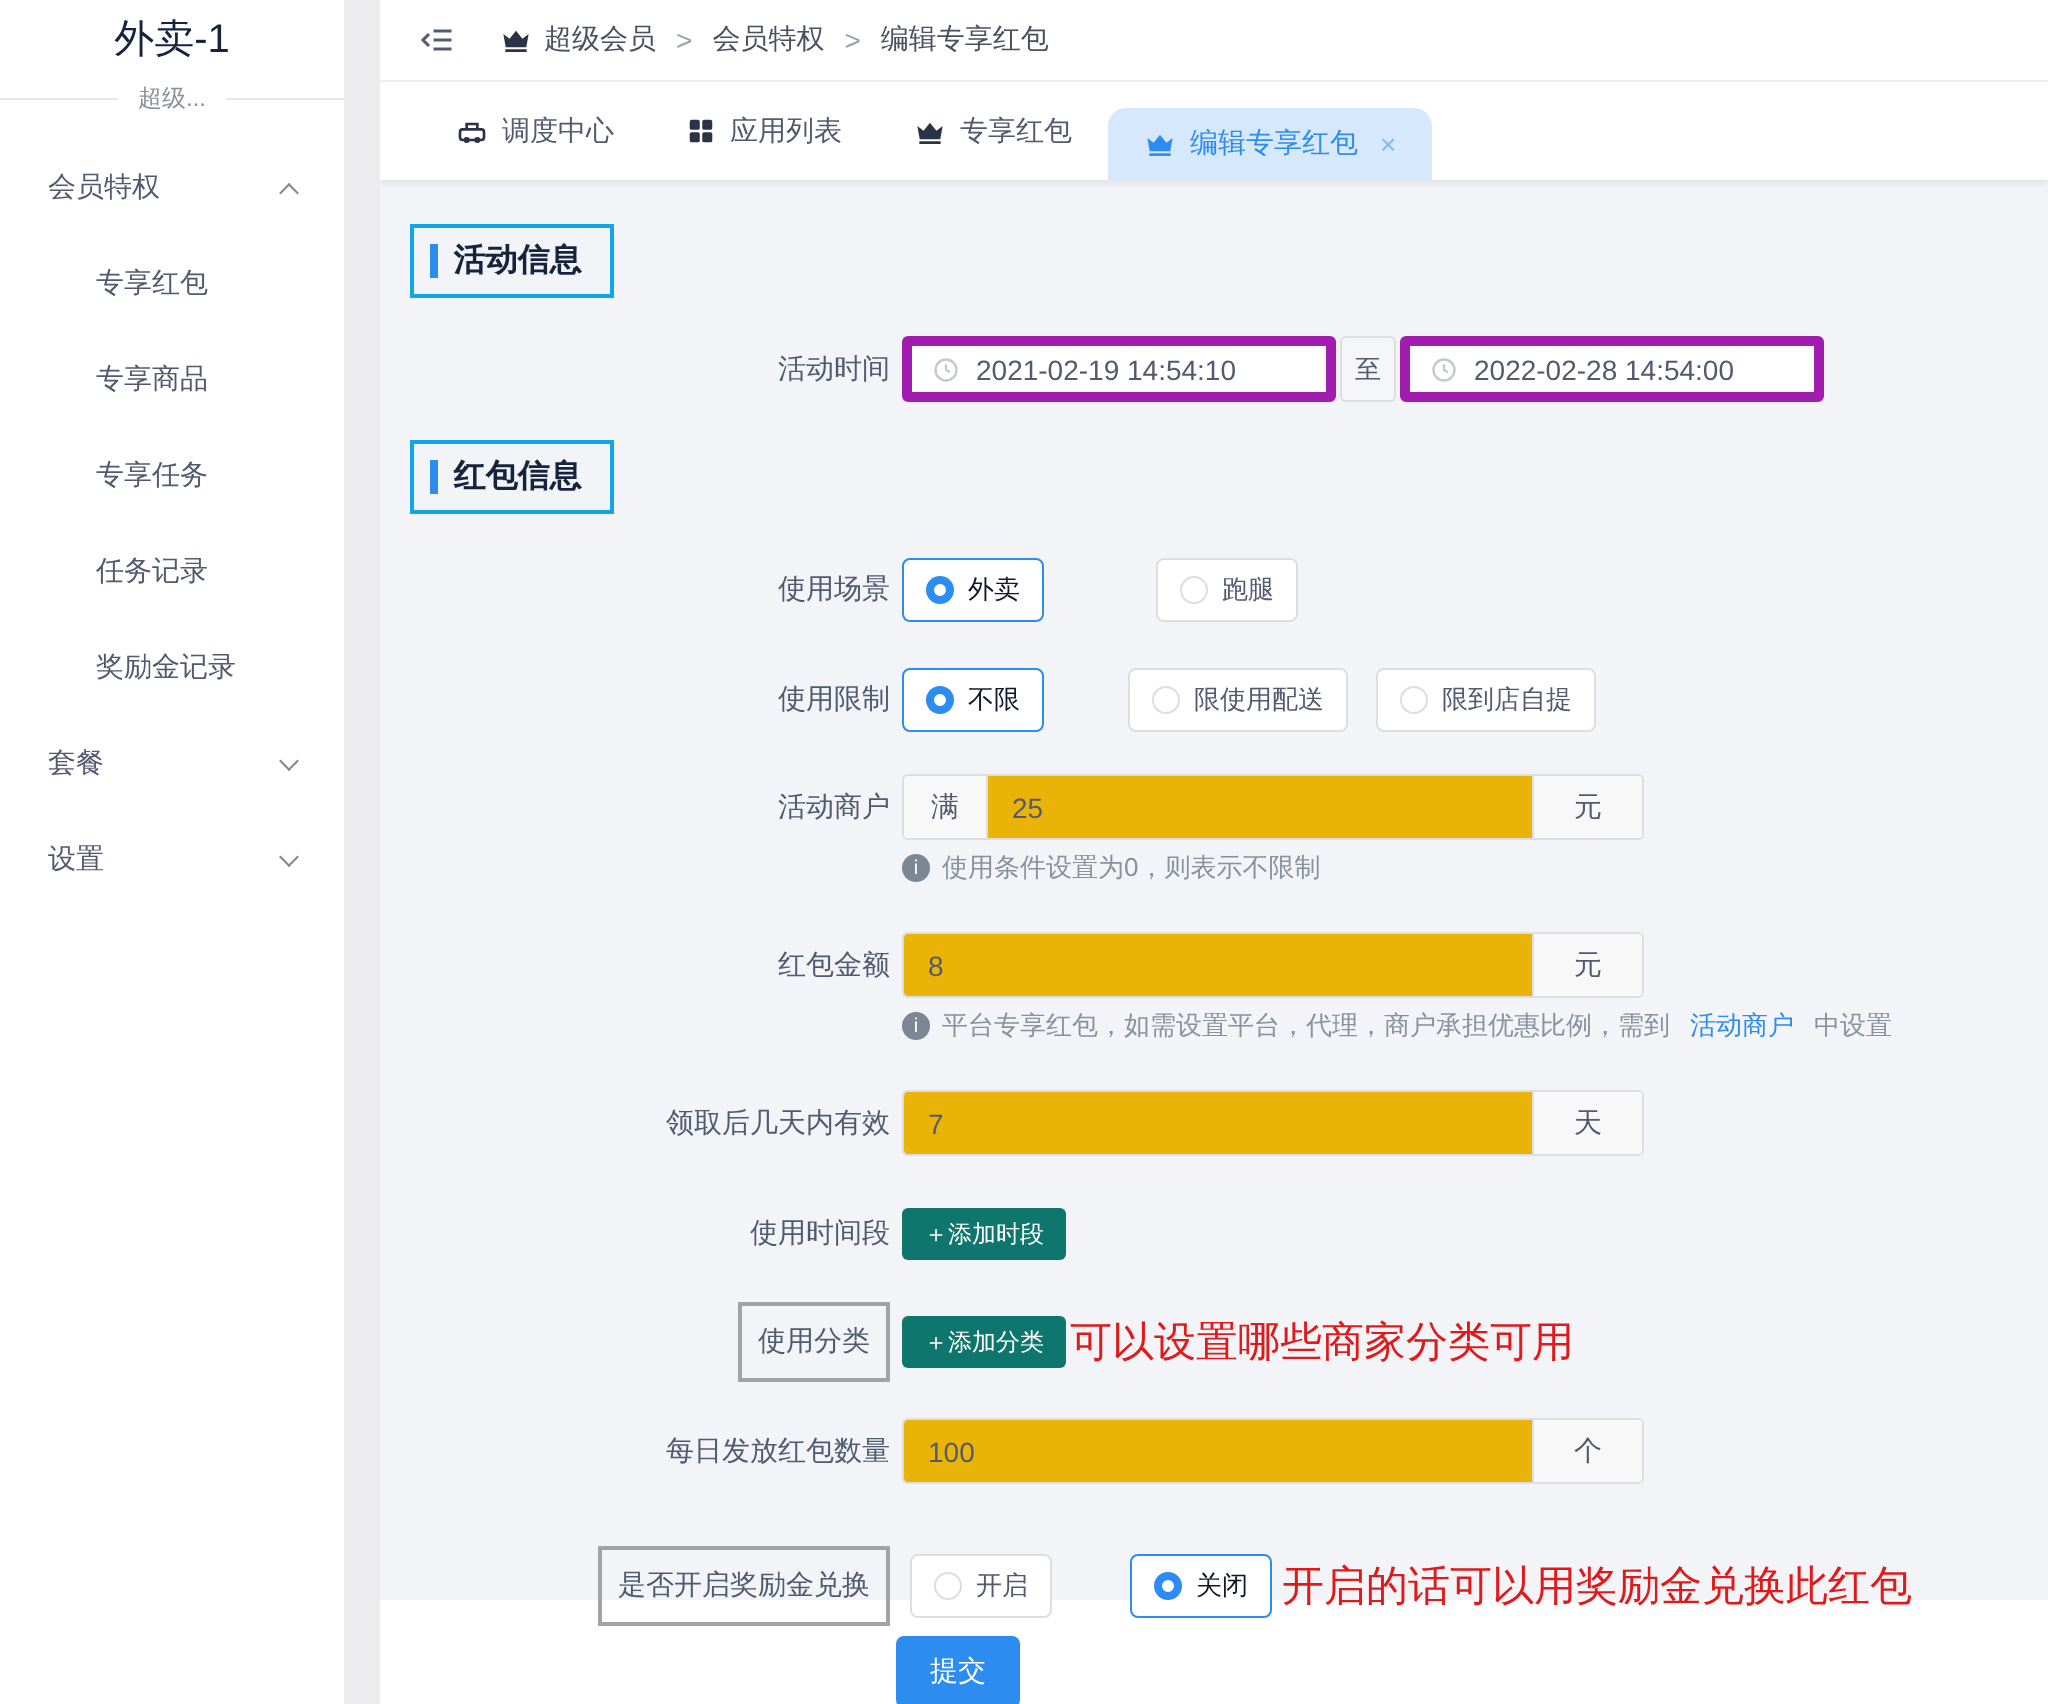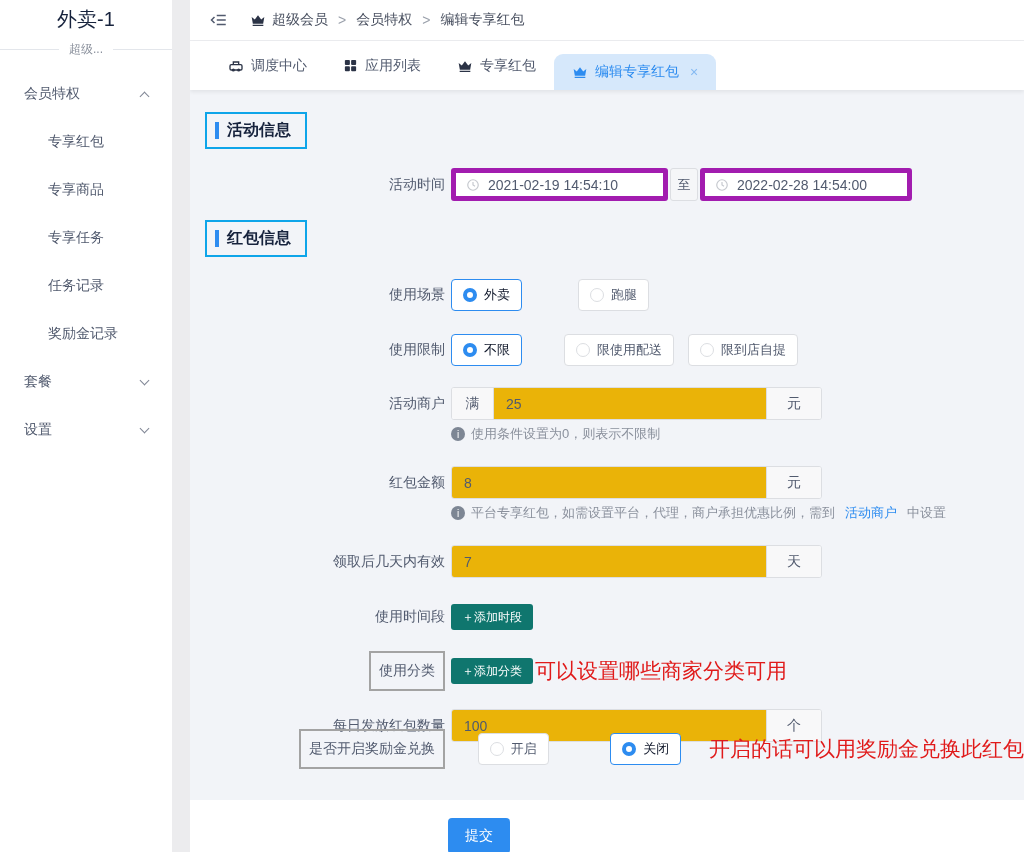--- a/index.html
+++ b/index.html
@@ -297,21 +297,21 @@
   </div>
 
   <div class="row" style="top:709px;">
     <div class="flabel">每日发放红包数量</div>
     <div class="box-input" style="width:371px;">
       <input type="text" value="100" style="">
       <div class="affix suffix">个</div>
     </div>
   </div>
 
-  <div class="row" style="top:728px; height:42px;justify-content:space-between;">
+  <div class="row" style="top:772px; height:42px;">
     <div class="flabel">
       <span class="red-frame">
         <span>是否开启奖励金兑换</span>
       </span>
     </div>
     <div class="opt" style="margin-left:4px;">
       <span class="radio"></span>
       <span>开启</span>
     </div>
     <div class="opt sel" style="margin-left:39px;">

